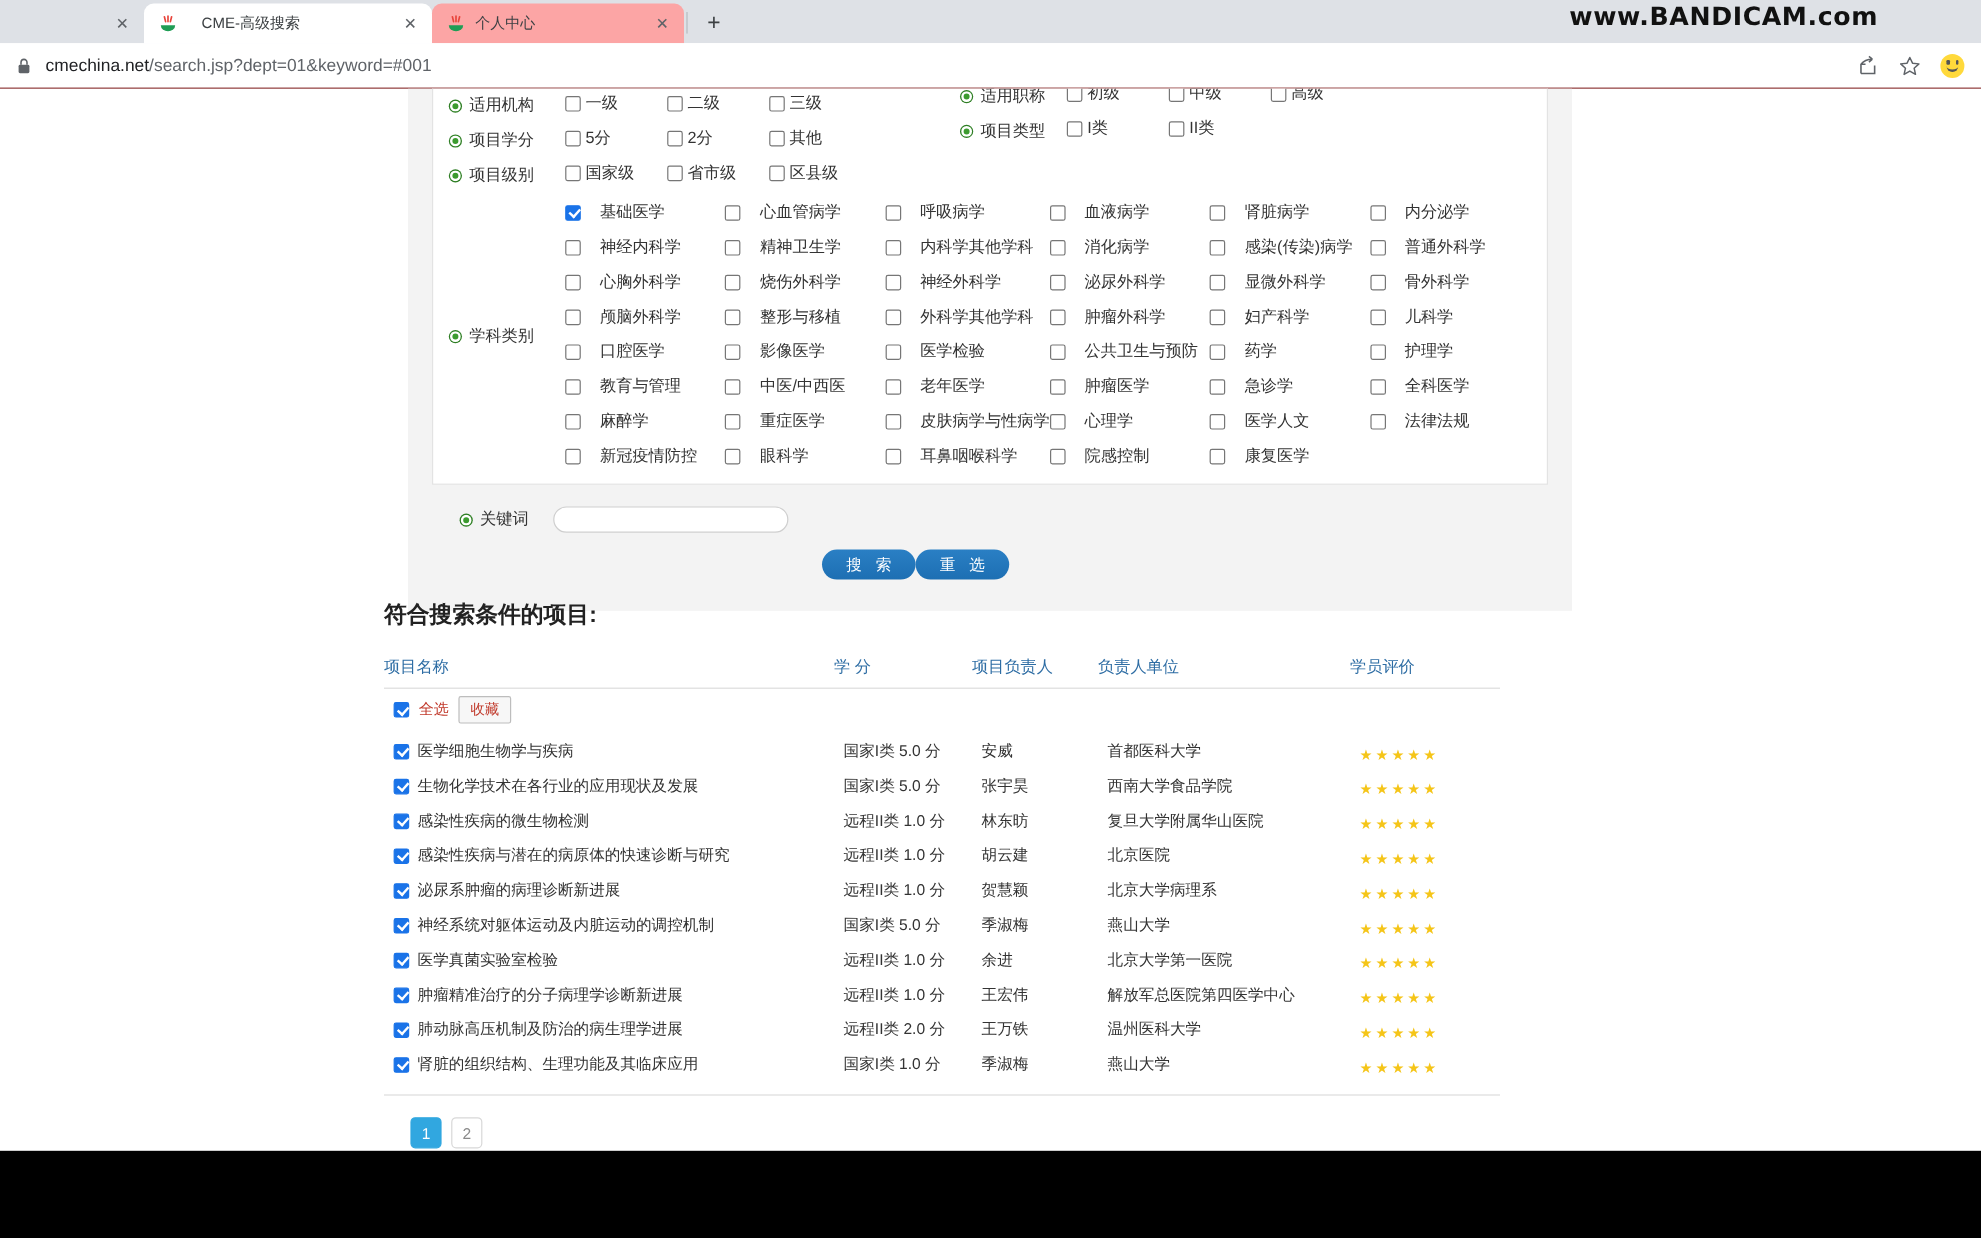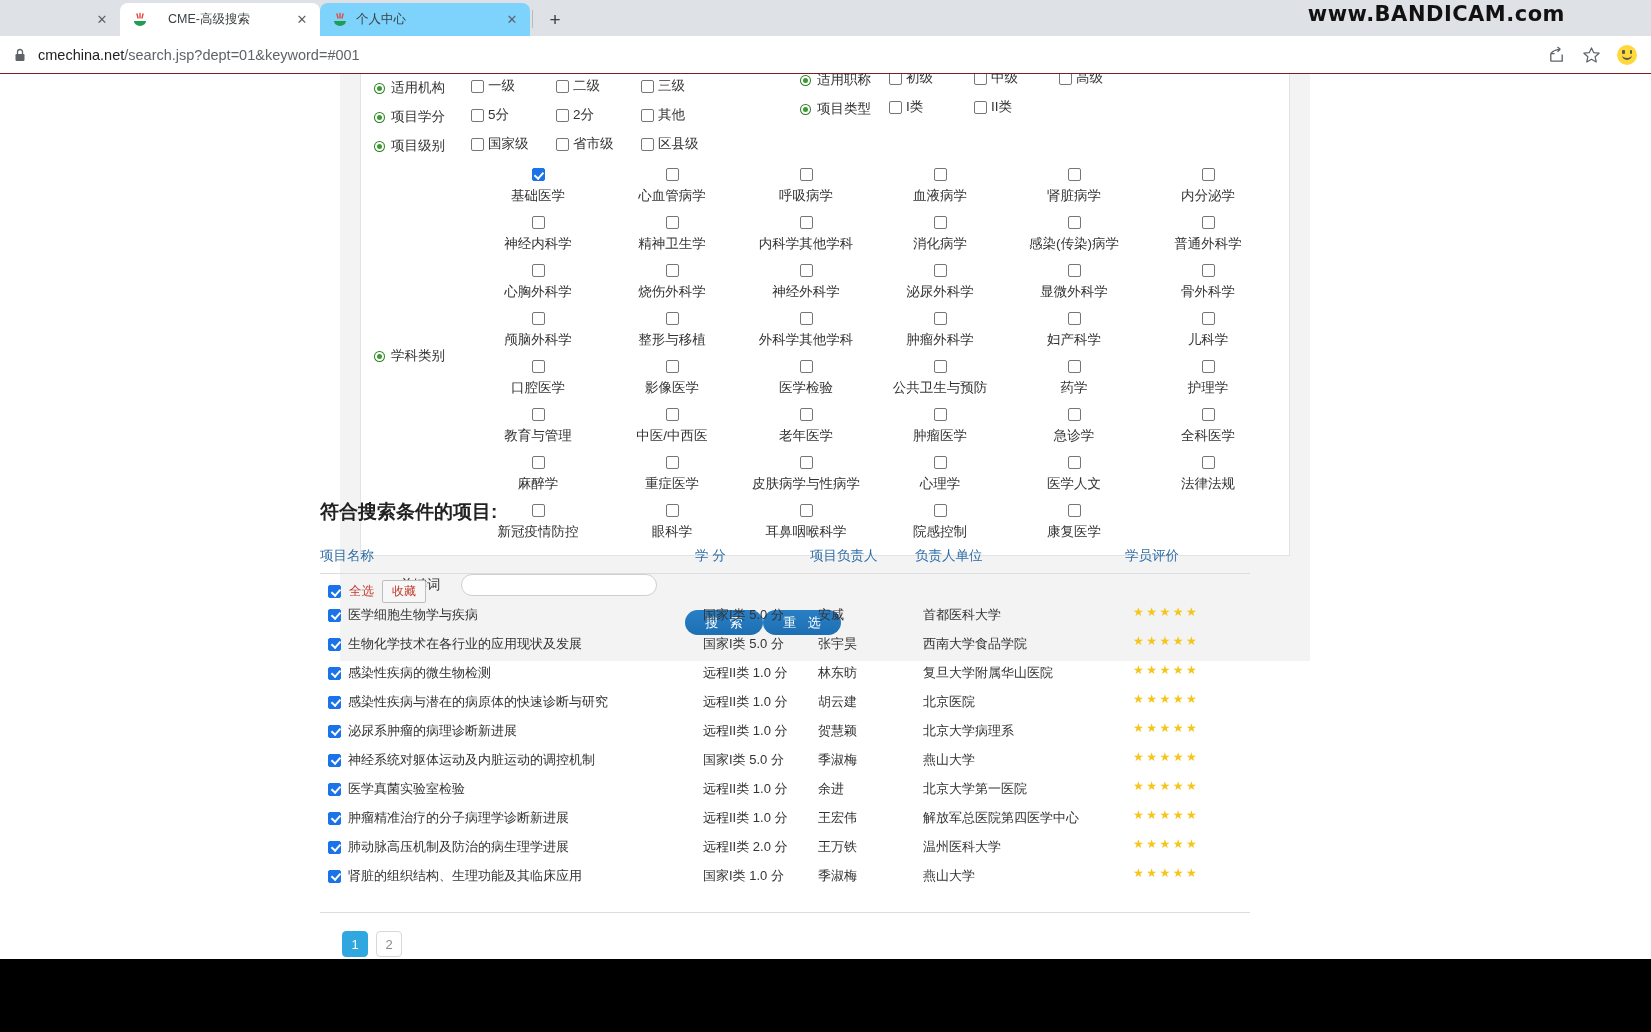--- a/index.html
+++ b/index.html
@@ -16,22 +16,22 @@
   .tabbar {
     height:36px; background:#dee1e6; display:flex; align-items:flex-end; padding-left:0;
     position:relative;
   }
   .tab {
     height:33px; display:flex; align-items:center; gap:8px;
     padding:0 10px 0 12px; font-size:12.5px; color:#3c4043;
     border-radius:8px 8px 0 0; position:relative; min-width:0;
   }
   .tab.partial { width:120px; background:#dee1e6; justify-content:flex-end; }
-  .tab.active { background:#ffffff; width:200px;gap:20px; }
-  .tab.inactive { background:#7dd3fc; width:210px; }
+  .tab.active { background:#ffffff; width:240px;gap:20px; }
+  .tab.inactive { background:#fca5a5; width:210px; }
   .tab .favicon {
     width:16px; height:16px; flex:0 0 16px; position:relative;
   }
   .tab .favicon svg { display:block; }
   .tab .tlabel { flex:1 1 auto; white-space:nowrap; overflow:hidden; text-overflow:ellipsis; }
   .tab .tclose {
     width:16px; height:16px; flex:0 0 16px; color:#5f6368; font-size:13px;
     display:flex; align-items:center; justify-content:center; border-radius:50%;
   }
   .newtab {
@@ -109,21 +109,21 @@
     border:solid #fff; border-width:0 2px 2px 0; transform:rotate(42deg);
   }
   .rightgroup { position:absolute; left:440px; top:2px; }
   .rg-row { display:flex; align-items:flex-start; min-height:29px; }
   .rg-row .flabel { width:88px; flex:0 0 88px; }
   .rg-row .opt { width:85px; }
 
   
   .subject-row { display:flex; margin-top:4px; }
   .subject-grid { flex:1 1 auto; display:grid; grid-template-columns:repeat(6, 1fr); row-gap:11px; }
-  .subject-grid .opt { font-size:13.5px; gap:6px;flex-direction:column; }
+  .subject-grid .opt { font-size:13.5px; gap:16px; }
 
   
   .kw-row { display:flex; align-items:center; margin:18px 0 0 44px; gap:10px; }
   .kw-label { display:flex; align-items:center; gap:7px; font-size:13.5px; color:#333; }
   .kw-input {
     width:196px; height:22px; border:1px solid #cfcfcf; border-radius:11px;
     background:#fff; margin-left:10px; outline:none; font-size:13px; padding:0 10px;
     font-family:"Liberation Sans",sans-serif;
   }
   .btn-row { display:flex; margin:14px 0 0 345px; }
@@ -145,21 +145,21 @@
   .c-unit { width:210px; flex:0 0 210px; }
   .c-rate { width:120px; flex:0 0 120px; }
   .selrow { display:flex; align-items:center; gap:8px; padding:6px 0 3px 8px; }
   .selrow .all { font-size:12.5px; color:#c0392b; }
   .fav-btn {
     border:1px solid #bdbdbd; background:#f7f7f7; color:#c0392b;
     font-size:12px; padding:2px 9px; border-radius:2px; cursor:pointer;
     font-family:"Liberation Sans",sans-serif;
   }
   .row {
-    display:flex; align-items:flex-start; height:29px; font-size:13px; color:#333;
+    display:flex; align-items:flex-end; height:29px; font-size:13px; color:#333;
     padding-left:8px;
   }
   .row .c-name { display:flex; align-items:center; gap:7px; }
   .stars { color:#f5c518; font-size:12px; letter-spacing:2.5px; line-height:1; }
   .pager-sep { border-top:1px solid #ddd; margin-top:16px; }
   .pager { display:flex; gap:8px; margin-top:18px; margin-left:22px; }
   .pg {
     width:26px; height:26px; border-radius:4px; display:flex; align-items:center;
     justify-content:center; font-size:13px; cursor:pointer;
     font-family:"Liberation Sans",sans-serif;

